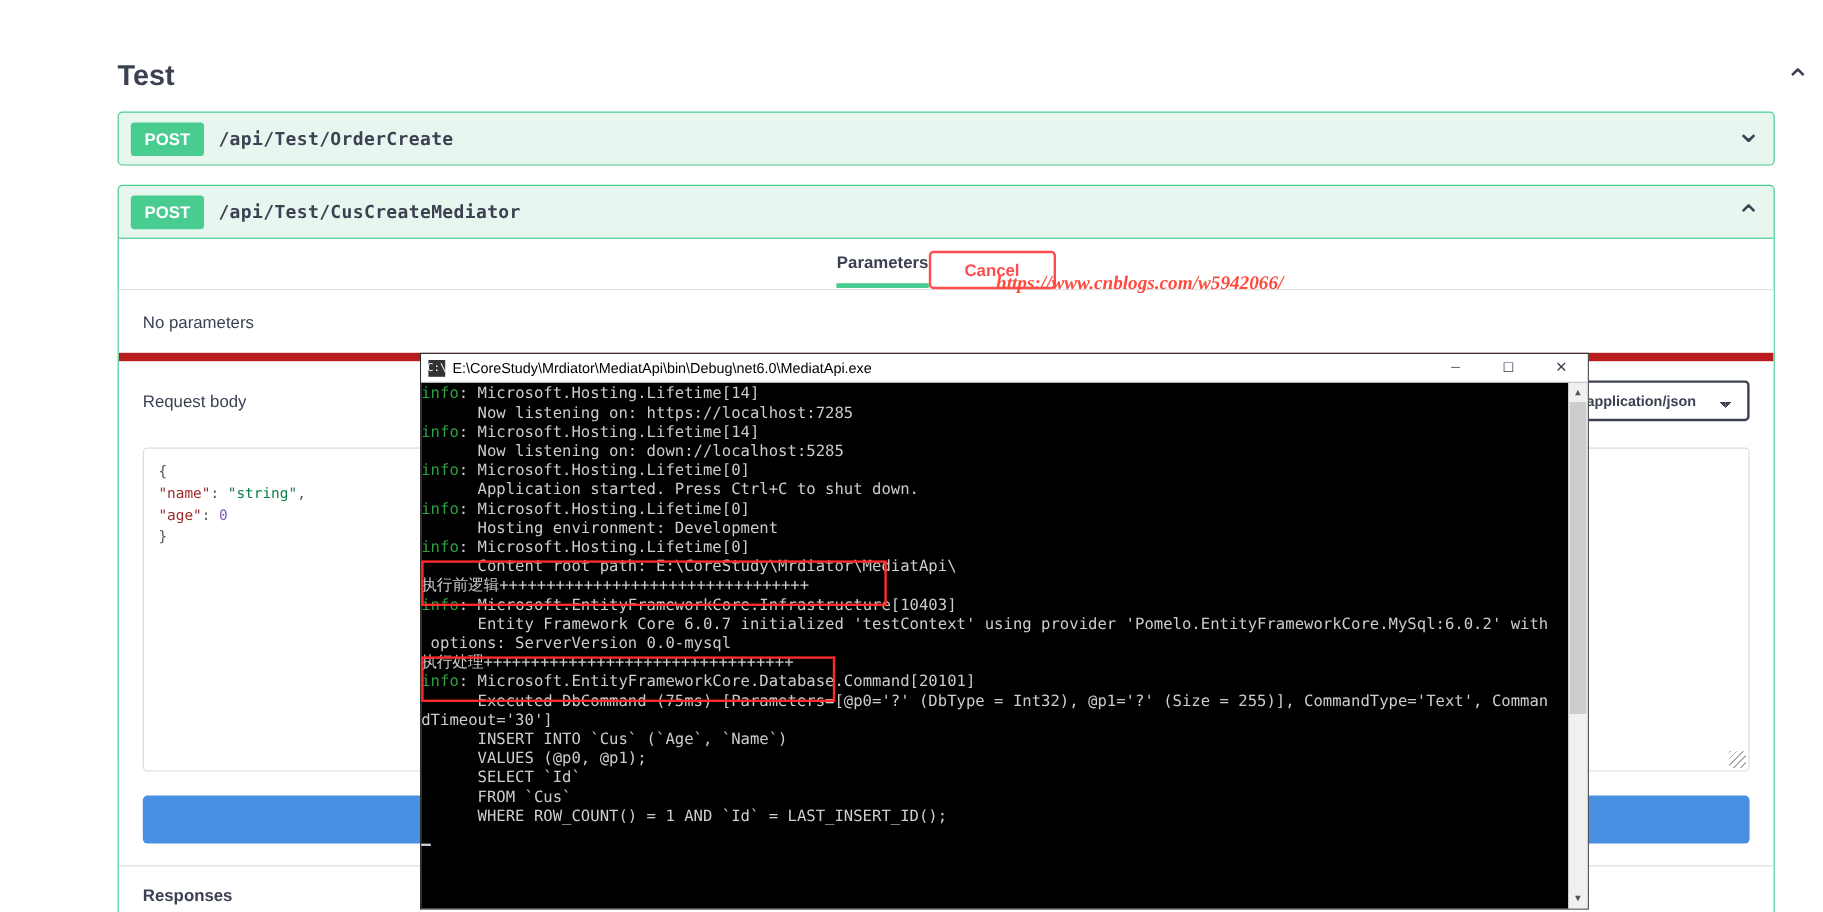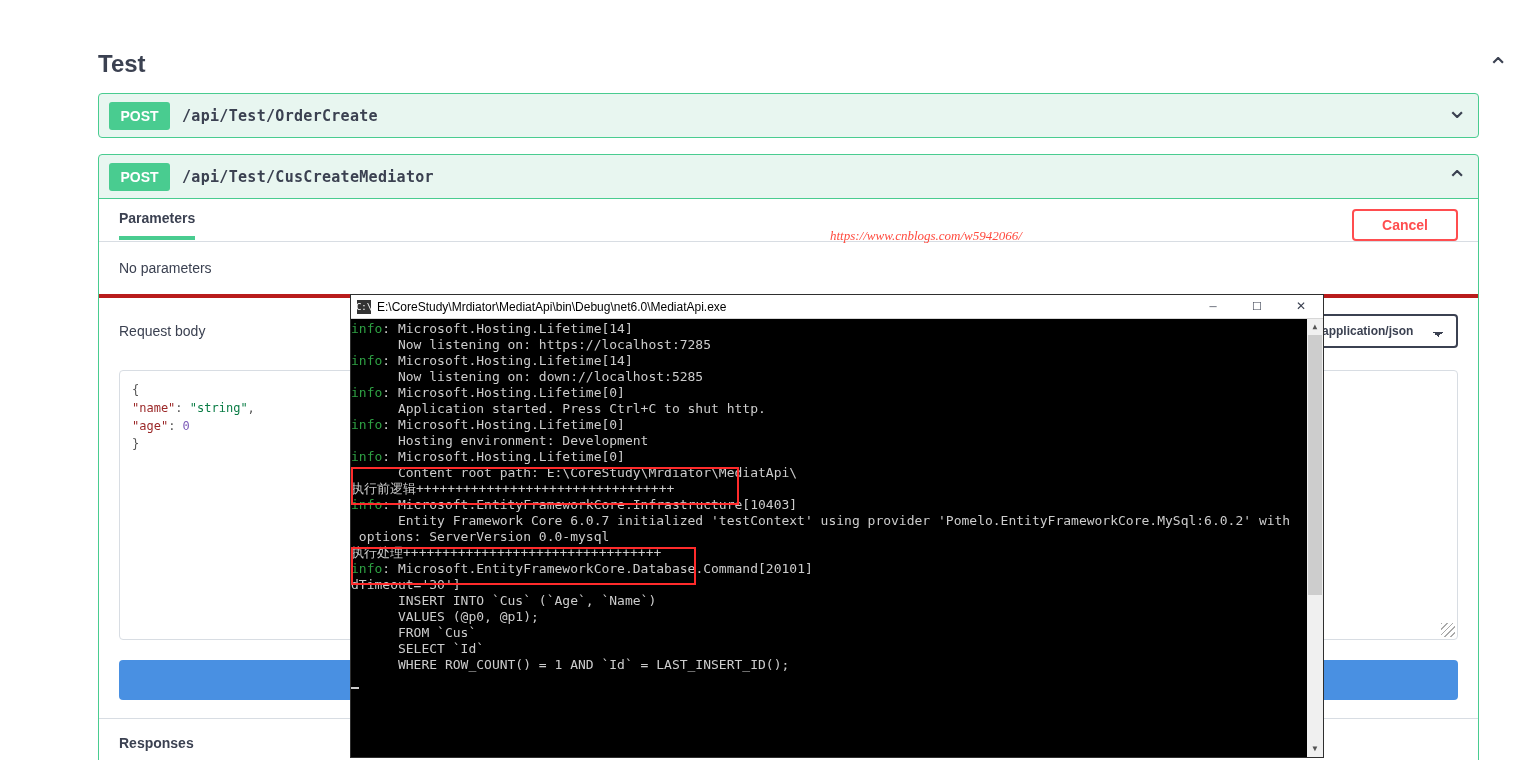--- a/index.html
+++ b/index.html
@@ -30,33 +30,33 @@
     }
     .op-left { display: flex; align-items: center; gap: 12px; }
     .method-badge {
       background: #49cc90; color: #fff; font-weight: 700;
       padding: 6px 0; width: 61px; text-align: center; border-radius: 3px; font-size: 14px;
     }
     .op-path { font-family: Consolas, monospace; color: #3b4151; font-weight: 600; font-size: 15px; letter-spacing: .3px; }
 
     .op-body { background: #fff; border-top: 1px solid #49cc90; }
     .tab-row {
-      display: flex; align-items: center; justify-content: space-between;
+      display: flex; align-items: center; justify-content: center;
       padding: 10px 20px 0;
     }
     .tab-label { font-weight: 700; color: #3b4151; font-size: 14px; padding-bottom: 10px; border-bottom: 4px solid #49cc90; }
     .cancel-btn {
       border: 2px solid #ff4d4f; color: #ff4d4f; background: #fff;
       padding: 6px 28px; border-radius: 4px; font-weight: 700; cursor: pointer; font-size: 14px;
     }
     .hr-full { border: none; border-top: 1px solid #d8dde3; margin: 0; }
 
     .no-params {
       padding: 18px 20px; color: #3b4151; background: #fff;
-      border-bottom: 4px solid #b91c1c;
+      border-bottom: 7px solid #b91c1c;
     }
     .reqbody-header {
       display: flex; align-items: center; justify-content: space-between;
       padding: 16px 20px;
     }
     .reqbody-label { color: #3b4151; font-weight: 400; }
     .content-select {
       border: 2px solid #3b4151; border-radius: 4px;
       padding: 8px 42px 8px 12px; font-weight: 700; background: #fff;
       appearance: none; font-size: 12px; color: #3b4151;
@@ -80,21 +80,21 @@
     .exec-btn {
       width: 100%; background: #4990e2; color: #fff; border: none;
       padding: 12px 0; border-radius: 4px; font-weight: 700; font-size: 14px; cursor: pointer;
     }
     .exec-wrap { padding: 0 20px 18px; display: flex; gap: 20px; }
 
     .resp-header { padding: 16px 20px; font-weight: 700; color: #3b4151; border-top: 1px solid #d8dde3; }
 
     .watermark {
       position: absolute; top: 228px; left: 830px;
-      color: #ff4a3e; font-size: 13px; font-style: italic; font-weight: 400;
+      color: #ff4a3e; font-size: 16px; font-style: italic; font-weight: 700;
       font-family: "Times New Roman", serif;
     }
 
     
     .console-win {
       position: absolute; top: 294px; left: 350px; width: 974px;
       border: 1px solid #2f2f2f; background: #fff; font-size: 13px;
       box-shadow: none;
     }
     .titlebar {
@@ -210,37 +210,38 @@
       <span class="win-btn win-max"></span>
       <span class="win-btn win-close close"></span>
     </div>
   </div>
   <div class="console-body" id="console-lines">
       <div class="line"><span class="info-tag">info</span>: Microsoft.Hosting.Lifetime[14]</div>
       <div class="line">      Now listening on: https://localhost:7285</div>
       <div class="line"><span class="info-tag">info</span>: Microsoft.Hosting.Lifetime[14]</div>
       <div class="line">      Now listening on: down://localhost:5285</div>
       <div class="line"><span class="info-tag">info</span>: Microsoft.Hosting.Lifetime[0]</div>
-      <div class="line">      Application started. Press Ctrl+C to shut http.</div>
+      <div class="line">      Application started. Press Ctrl+C to shut down.</div>
       <div class="line"><span class="info-tag">info</span>: Microsoft.Hosting.Lifetime[0]</div>
       <div class="line">      Hosting environment: Development</div>
       <div class="line"><span class="info-tag">info</span>: Microsoft.Hosting.Lifetime[0]</div>
       <div class="line">      Content root path: E:\CoreStudy\Mrdiator\MediatApi\</div>
       <div class="line">执行前逻辑+++++++++++++++++++++++++++++++++</div>
       <div class="line"></div>
       <div class="line"><span class="info-tag">info</span>: Microsoft.EntityFrameworkCore.Infrastructure[10403]</div>
       <div class="line">      Entity Framework Core 6.0.7 initialized 'testContext' using provider 'Pomelo.EntityFrameworkCore.MySql:6.0.2' with</div>
       <div class="line"> options: ServerVersion 0.0-mysql</div>
       <div class="line">执行处理+++++++++++++++++++++++++++++++++</div>
       <div class="line"><span class="info-tag">info</span>: Microsoft.EntityFrameworkCore.Database.Command[20101]</div>
+      <div class="line">      Executed DbCommand (75ms) [Parameters=[@p0='?' (DbType = Int32), @p1='?' (Size = 255)], CommandType='Text', Comman</div>
       <div class="line">dTimeout='30']</div>
       <div class="line">      INSERT INTO `Cus` (`Age`, `Name`)</div>
       <div class="line">      VALUES (@p0, @p1);</div>
+      <div class="line">      SELECT `Id`</div>
       <div class="line">      FROM `Cus`</div>
-      <div class="line">      SELECT `Id`</div>
       <div class="line">      WHERE ROW_COUNT() = 1 AND `Id` = LAST_INSERT_ID();</div>
       <div class="line"><span class="cursor"></span></div>
     <div class="redbox rb1"></div>
     <div class="redbox rb2"></div>
     <div class="console-scrollbar">
       <div class="sb-btn">▲</div>
       <div class="sb-track">
         <div class="sb-thumb"></div>
       </div>
       <div class="sb-btn">▼</div>

